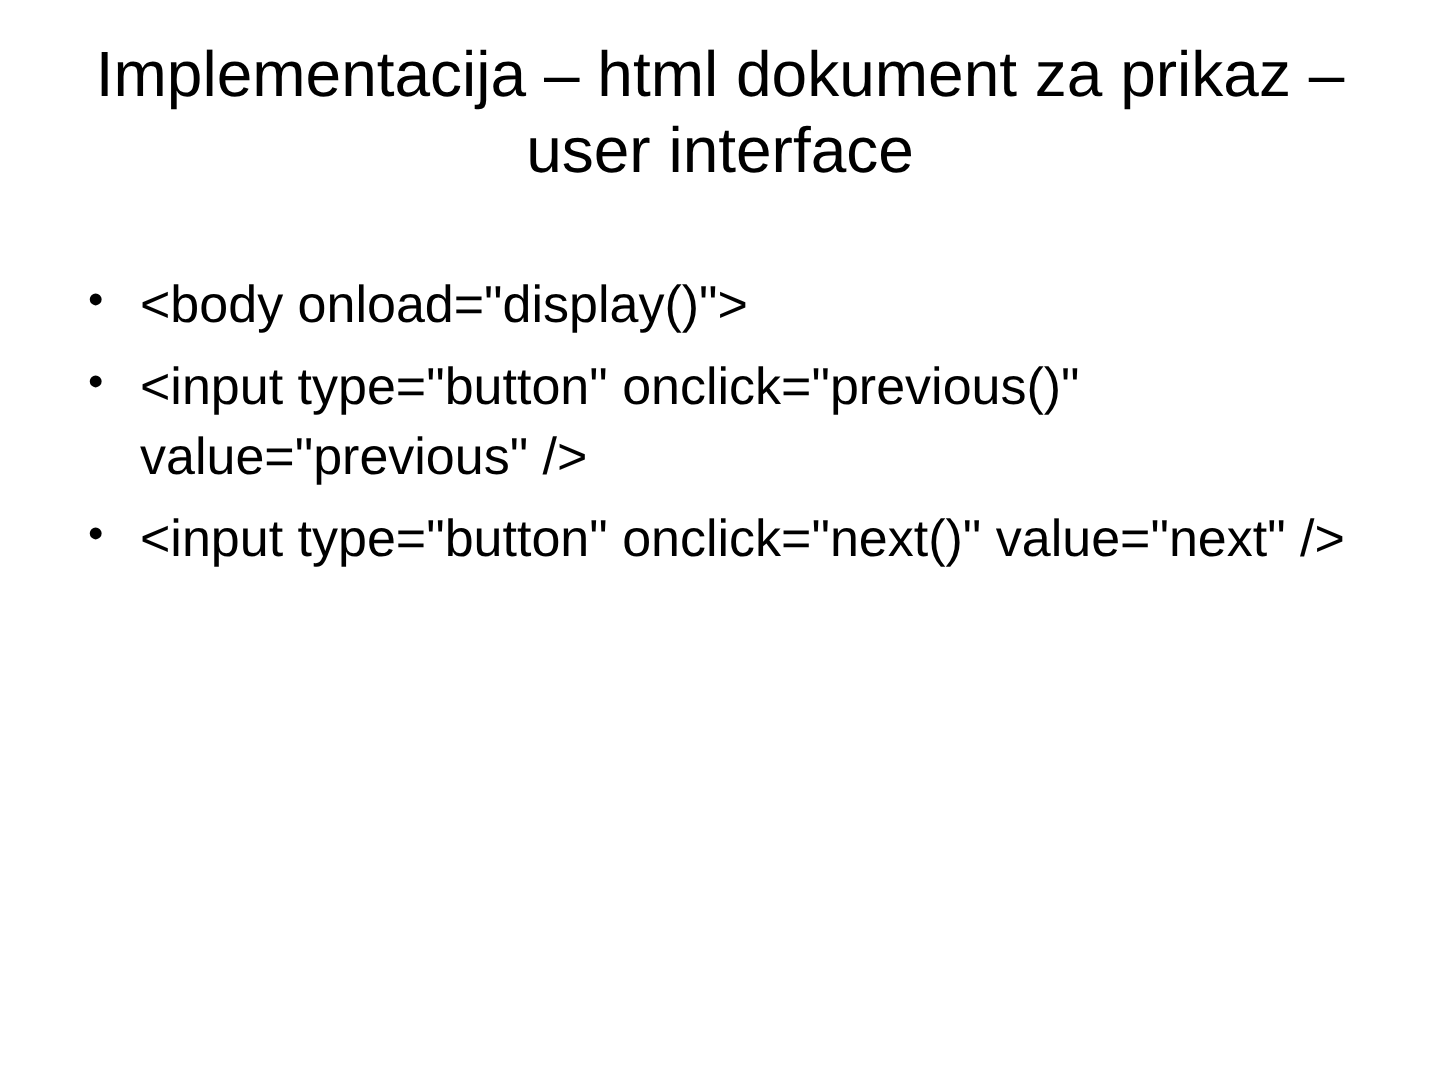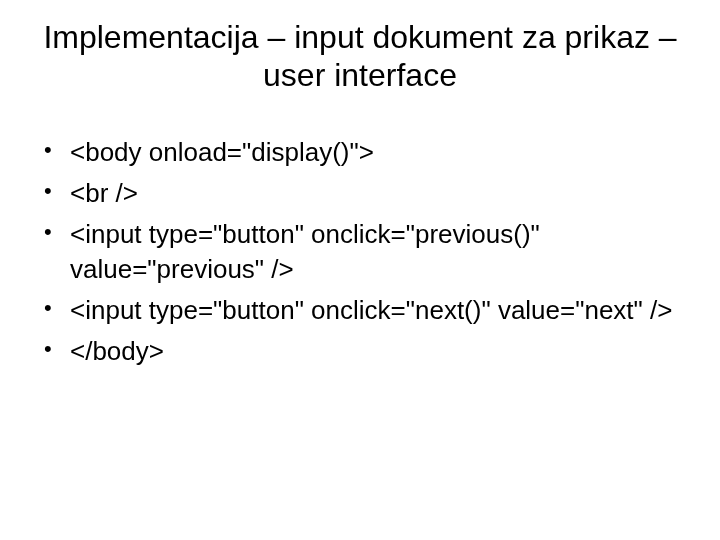--- a/index.html
+++ b/index.html
@@ -40,23 +40,21 @@
     position: absolute;
     left: 6px;
     top: 0;
     font-size: 22px;
   }
 </style>
 </head>
 <body>
 
 <div class="slide">
-  <h1 class="title">Implementacija – input dokument za prikaz – user interface</h1>
+  <h1 class="title">Implementacija – html dokument za prikaz – user interface</h1>
   <div class="content">
     <ul>
       <li>&lt;body onload="display()"&gt;</li>
-      <li>&lt;br /&gt;</li>
       <li>&lt;input type="button" onclick="previous()" value="previous" /&gt;</li>
       <li>&lt;input type="button" onclick="next()" value="next" /&gt;</li>
-      <li>&lt;/body&gt;</li>
     </ul>
   </div>
 </div>
 
 </body></html>

